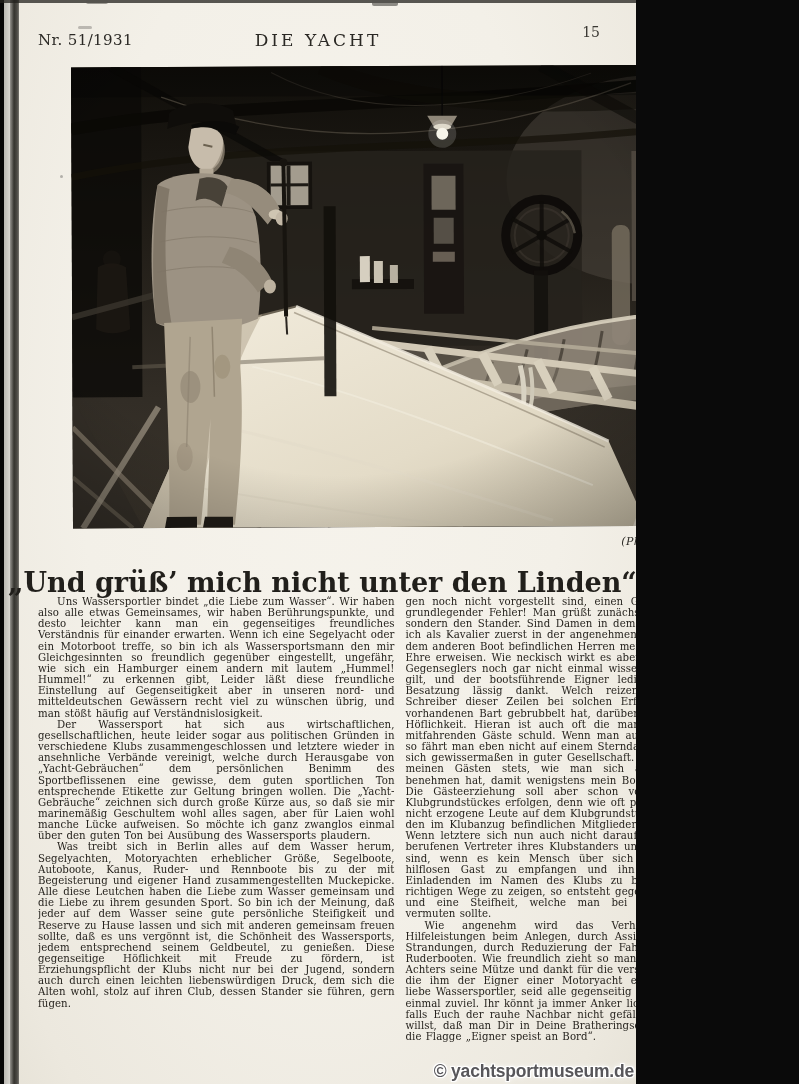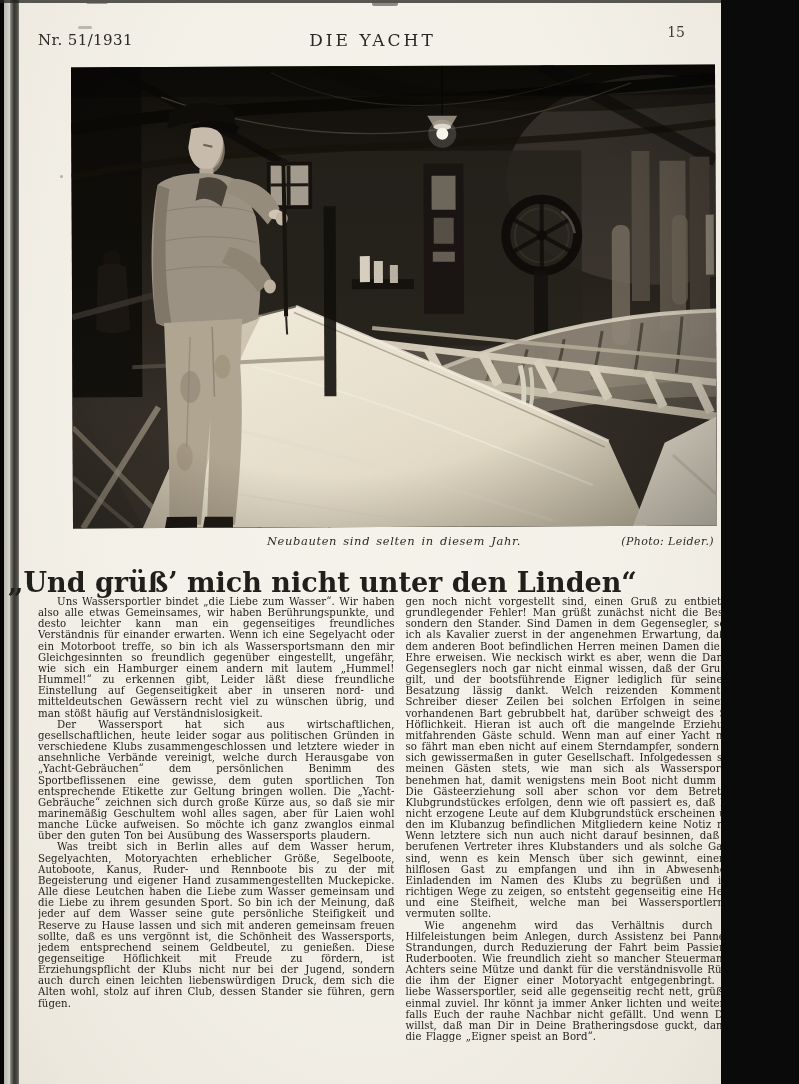--- a/index.html
+++ b/index.html
@@ -1,35 +1,35 @@
 <!DOCTYPE html>
 <html lang="de"><head>
 <meta charset="utf-8">
 <style>
   html,body{margin:0;padding:0;background:#0a0a0a;}
-  .stage{position:relative;width:721px;height:1084px;overflow:hidden;
+  .stage{position:relative;width:636px;height:1084px;overflow:hidden;
          font-family:"DejaVu Serif","Liberation Serif",serif;background:#c4b5fd;}
   
   .paper{position:absolute;left:10px;top:0;right:0;bottom:0;
          background:radial-gradient(ellipse at 50% 38%, #f6f3ec 0%, #f3f0e8 55%, #ece8de 90%, #e7e3d8 100%);}
   
   .edge-black{position:absolute;left:0;top:0;width:4px;height:100%;background:#060606;}
   .edge-gutter{position:absolute;left:4px;top:0;width:6px;height:100%;background:linear-gradient(90deg,#b9b7b1,#d8d6d0);}
   .edge-spine{position:absolute;left:10px;top:0;width:9px;height:100%;
               background:linear-gradient(90deg,#8f8d88,#25241f 45%,#403e39 80%,#6f6d67);opacity:.92;}
   .edge-top{position:absolute;left:0;top:0;width:100%;height:3px;background:#23221e;opacity:.75;}
   .speck{position:absolute;background:#55534f;border-radius:2px;opacity:.55;}
   .speck.s1{left:86px;top:0;width:22px;height:4px;}
   .speck.s2{left:372px;top:0;width:26px;height:6px;opacity:.65;}
   .speck.s3{left:78px;top:26px;width:14px;height:3px;opacity:.35;}
   .speck.s4{left:60px;top:175px;width:3px;height:3px;opacity:.4;}
 
   
   .hdr-issue{position:absolute;left:38px;top:31px;font-size:15px;color:#2b2925;letter-spacing:.4px;}
-  .hdr-title{position:absolute;left:12px;top:30px;width:100%;text-align:center;font-size:17px;
+  .hdr-title{position:absolute;left:0;top:30px;width:100%;text-align:center;font-size:17px;
              letter-spacing:3px;color:#2a2824;}
   .hdr-page{position:absolute;right:36px;top:24px;font-size:14px;color:#3a3833;}
 
   
   .photo{position:absolute;left:72px;top:66px;width:644px;height:461px;overflow:hidden;
          background:#17140f;transform:rotate(-0.25deg);}
   .photo svg{display:block;width:100%;height:100%;}
 
   
   .cap-row{position:absolute;left:72px;top:534px;width:644px;height:16px;font-style:italic;color:#2e2c27;}
@@ -254,21 +254,20 @@
         <path d="M94,450 h30 v11 h-32 Z" fill="#1d1a15"></path>
         <path d="M132,450 h28 v11 h-30 Z" fill="#201c17"></path>
       </g>
 
       <rect x="0" y="0" width="644" height="30" fill="#000" opacity="0.25"></rect>
       <rect x="0" y="0" width="644" height="461" fill="url(#vig)"></rect>
     </svg>
   </div>
 
   <div class="cap-row">
-    <div class="cap-main">Neubauten sind selten in diesem Jahr.</div>
     <div class="cap-credit">(Photo: Leider.)</div>
   </div>
 
   <h1 class="headline">„Und grüß’ mich nicht unter den Linden“</h1>
 
   <div class="columns">
     <div class="col left">
       <div class="coltext">
           <p>Uns Wassersportler bindet „die Liebe zum Wasser“. Wir haben also alle etwas Gemeinsames, wir haben Berührungspunkte, und desto leichter kann man ein gegenseitiges freundliches Verständnis für einander erwarten. Wenn ich eine Segelyacht oder ein Motorboot treffe, so bin ich als Wassersportsmann den mir Gleichgesinnten so freundlich gegenüber eingestellt, ungefähr, wie sich ein Hamburger einem andern mit lautem „Hummel! Hummel!“ zu erkennen gibt, Leider läßt diese freundliche Einstellung auf Gegenseitigkeit aber in unseren nord- und mitteldeutschen Gewässern recht viel zu wünschen übrig, und man stößt häufig auf Verständnislosigkeit.</p>
           <p>Der Wassersport hat sich aus wirtschaftlichen, gesellschaftlichen, heute leider sogar aus politischen Gründen in verschiedene Klubs zusammengeschlossen und letztere wieder in ansehnliche Verbände vereinigt, welche durch Herausgabe von „Yacht-Gebräuchen“ dem persönlichen Benimm des Sportbeflissenen eine gewisse, dem guten sportlichen Ton entsprechende Etikette zur Geltung bringen wollen. Die „Yacht-Gebräuche“ zeichnen sich durch große Kürze aus, so daß sie mir marinemäßig Geschultem wohl alles sagen, aber für Laien wohl manche Lücke aufweisen. So möchte ich ganz zwanglos einmal über den guten Ton bei Ausübung des Wassersports plaudern.</p>
@@ -276,13 +275,14 @@
         </div>
     </div>
     <div class="col right">
       <div class="coltext">
           <p>gen noch nicht vorgestellt sind, einen Gruß zu entbieten. Ein grundlegender Fehler! Man grüßt zunächst nicht die Besatzung, sondern den Stander. Sind Damen in dem Gegensegler, so grüße ich als Kavalier zuerst in der angenehmen Erwartung, daß die in dem anderen Boot befindlichen Herren meinen Damen die gleiche Ehre erweisen. Wie neckisch wirkt es aber, wenn die Damen des Gegenseglers noch gar nicht einmal wissen, daß der Gruß ihnen gilt, und der bootsführende Eigner lediglich für seine ganze Besatzung lässig dankt. Welch reizenden Kommentar der Schreiber dieser Zeilen bei solchen Erfolgen in seinen nicht vorhandenen Bart gebrubbelt hat, darüber schweigt des Sängers Höflichkeit. Hieran ist auch oft die mangelnde Erziehung der mitfahrenden Gäste schuld. Wenn man auf einer Yacht mitfährt, so fährt man eben nicht auf einem Sterndampfer, sondern bewegt sich gewissermaßen in guter Gesellschaft. Infolgedessen sage ich meinen Gästen stets, wie man sich als Wassersportler zu benehmen hat, damit wenigstens mein Boot nicht dumm auffällt. Die Gästeerziehung soll aber schon vor dem Betreten des Klubgrundstückes erfolgen, denn wie oft passiert es, daß klublich nicht erzogene Leute auf dem Klubgrundstück erscheinen und von den im Klubanzug befindlichen Mitgliedern keine Notiz nehmen. Wenn letztere sich nun auch nicht darauf besinnen, daß sie die berufenen Vertreter ihres Klubstanders und als solche Gastgeber sind, wenn es kein Mensch über sich gewinnt, einen solch hilflosen Gast zu empfangen und ihn in Abwesenheit des Einladenden im Namen des Klubs zu begrüßen und ihm die richtigen Wege zu zeigen, so entsteht gegenseitig eine Hemmung und eine Steifheit, welche man bei Wassersportlern nicht vermuten sollte.</p>
           <p>Wie angenehm wird das Verhältnis durch kleine Hilfeleistungen beim Anlegen, durch Assistenz bei Pannen oder Strandungen, durch Reduzierung der Fahrt beim Passieren von Ruderbooten. Wie freundlich zieht so mancher Steuermann eines Achters seine Mütze und dankt für die verständnisvolle Rücksicht, die ihm der Eigner einer Motoryacht entgegenbringt. Darum, liebe Wassersportler, seid alle gegenseitig recht nett, grüßt lieber einmal zuviel. Ihr könnt ja immer Anker lichten und weiterfahren, falls Euch der rauhe Nachbar nicht gefällt. Und wenn Du nicht willst, daß man Dir in Deine Bratheringsdose guckt, dann hisse die Flagge „Eigner speist an Bord“.</p>
         </div>
     </div>
   </div>
 
+  <div class="watermark">© yachtsportmuseum.de</div>
 </div>
 
 </body></html>

